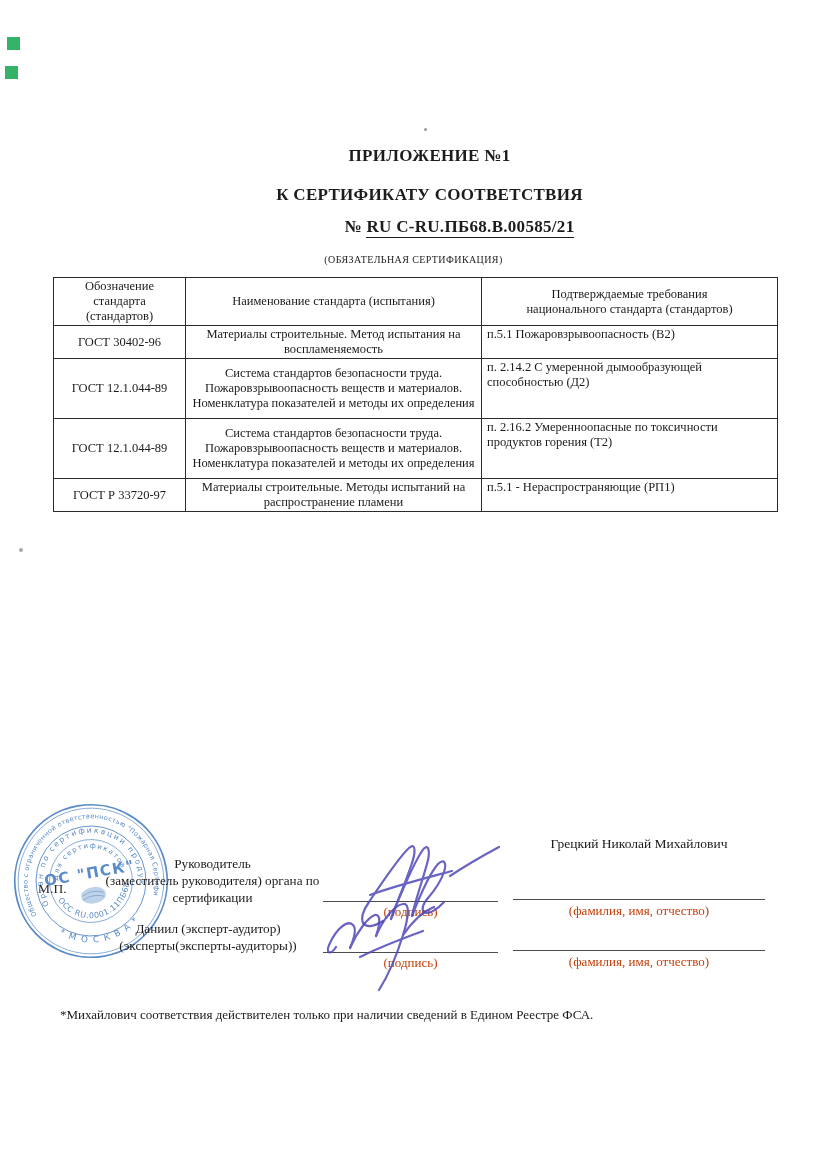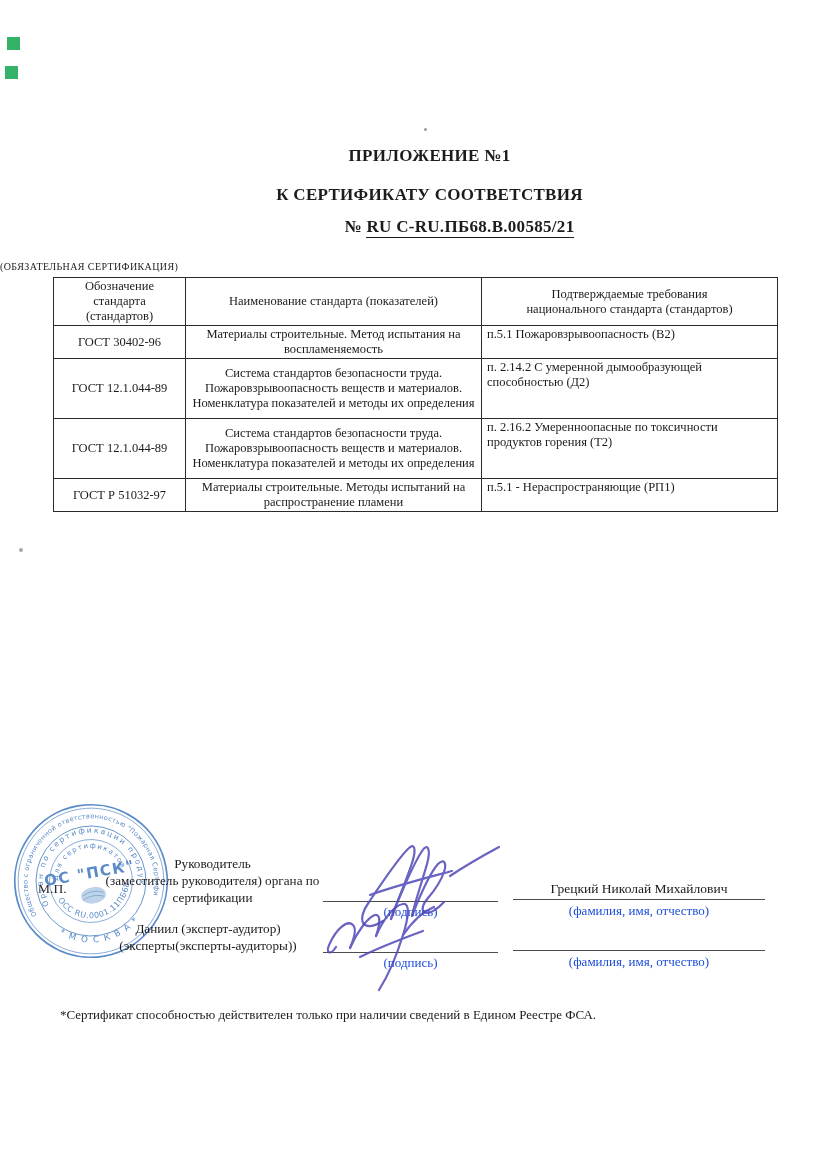--- a/index.html
+++ b/index.html
@@ -7,21 +7,21 @@
     position:relative; width:827px; height:1169px; background:#fff;
     font-family:"Liberation Serif","DejaVu Serif",serif; color:#1c1c1c;
     overflow:hidden; margin:0 auto;
   }
   
   .title { position:absolute; left:16px; width:827px; text-align:center; font-weight:bold; font-size:17px; letter-spacing:0.3px; }
   .t1 { top:146px; }
   .t2 { top:185px; }
   .t3 { top:217px;margin-left:30px; }
   .t3 .certnum { border-bottom:1.6px solid #1c1c1c; padding-bottom:1px; }
-  .subtitle { position:absolute; left:0; top:261px; width:827px; text-align:left; font-size:10px; letter-spacing:0.4px; font-weight:normal; }
+  .subtitle { position:absolute; left:0; top:254px; width:827px; text-align:center; font-size:10px; letter-spacing:0.4px; font-weight:normal; }
 
   
   .tbl-wrap { position:absolute; left:53px; top:277px; }
   table.std { border-collapse:collapse; table-layout:fixed; width:724px; font-size:12.5px; line-height:15px; color:#1b1b1b; }
   table.std td, table.std th { border:1px solid #2b2b2b; padding:1px 5px; font-weight:normal; }
   table.std th { text-align:center; vertical-align:middle; }
   td.c1 { text-align:center; vertical-align:middle; }
   td.c2 { text-align:center; vertical-align:middle;margin-left:36px; }
   td.c3 { text-align:left; vertical-align:top; padding-top:2px; }
   th span { display:block; }
@@ -31,28 +31,28 @@
   .role-head { position:absolute; left:105px; top:855px; width:215px; text-align:center; font-size:13.2px; line-height:17px; z-index:4; }
   .role-expert { position:absolute; left:108px; top:920px; width:200px; text-align:center; font-size:13.2px; line-height:17px; z-index:4; }
   .role-head span, .role-expert span { display:block; }
 
   .sigline { position:absolute; border-top:1.5px solid #4c4c4c; }
   .sig1-line { left:323px; top:901px; width:175px; }
   .sig2-line { left:323px; top:952px; width:175px; }
   .name1-line { left:513px; top:899px; width:252px; }
   .name2-line { left:513px; top:950px; width:252px; }
 
-  .caption { position:absolute; text-align:center; font-size:13px; color:#1d4ed8; }
+  .caption { position:absolute; text-align:center; font-size:13px; color:#c2410c; }
   .cap-sig1 { left:323px; top:904px; width:175px; }
   .cap-sig2 { left:323px; top:955px; width:175px; }
   .cap-name1 { left:513px; top:903px; width:252px; }
   .cap-name2 { left:513px; top:954px; width:252px; }
 
   .fio { position:absolute; text-align:center; font-size:13.5px; color:#1a1a1a; }
-  .fio1 { left:513px; top:881px; width:252px; }
+  .fio1 { left:513px; top:836px; width:252px; }
   .fio2 { left:513px; top:932px; width:252px; }
 
   .stamp-svg { position:absolute; left:9px; top:799px; z-index:3; opacity:0.92; }
   .sign-svg { position:absolute; left:300px; top:830px; z-index:6; }
 
   
   .footer { position:absolute; left:60px; top:1005px; width:700px; font-size:13px; line-height:20px; color:#1b1b1b; }
   .footer div { white-space:nowrap; }
 
   
@@ -87,21 +87,21 @@
           <col style="width:296px">
           <col style="width:296px">
         </colgroup>
       <tbody>
           <tr style="height:30px">
         <th>
           <span>Обозначение стандарта</span>
           <span>(стандартов)</span>
         </th>
         <th>
-          <span>Наименование стандарта (показателей)</span>
+          <span>Наименование стандарта (испытания)</span>
         </th>
         <th>
           <span>Подтверждаемые требования</span>
           <span>национального стандарта (стандартов)</span>
         </th>
       </tr>
       <tr style="height:31px">
         <td class="c1">ГОСТ 30402-96</td>
         <td class="c2">Материалы строительные. Метод испытания на воспламеняемость</td>
         <td class="c3">п.5.1 Пожаровзрывоопасность (В2)</td>
@@ -110,21 +110,21 @@
         <td class="c1">ГОСТ 12.1.044-89</td>
         <td class="c2">Система стандартов безопасности труда. Пожаровзрывоопасность веществ и материалов. Номенклатура показателей и методы их определения</td>
         <td class="c3">п. 2.14.2 С умеренной дымообразующей способностью (Д2)</td>
       </tr>
       <tr style="height:60px">
         <td class="c1">ГОСТ 12.1.044-89</td>
         <td class="c2">Система стандартов безопасности труда. Пожаровзрывоопасность веществ и материалов. Номенклатура показателей и методы их определения</td>
         <td class="c3">п. 2.16.2 Умеренноопасные по токсичности продуктов горения (Т2)</td>
       </tr>
       <tr style="height:32px">
-        <td class="c1">ГОСТ Р 51032-97</td>
+        <td class="c1">ГОСТ Р 33720-97</td>
         <td class="c2">Материалы строительные. Методы испытаний на распространение пламени</td>
         <td class="c3">п.5.1 - Нераспространяющие (РП1)</td>
       </tr>
     </tbody>
       </table>
   </div>
 
   <svg class="stamp-svg" width="164" height="164" viewBox="0 0 170 170">
     <g transform="rotate(-10 85 85)">
       <g fill="none" stroke="#4d82c3">
@@ -187,16 +187,16 @@
     <g fill="none" stroke="#4f48b8" stroke-width="2.2" stroke-linecap="round" opacity="0.85">
       <path d="M 336 947 C 330 956 325 953 330 943 C 336 930 347 919 353 925 C 357 929 353 941 350 948"></path>
       <path d="M 350 948 C 357 932 368 917 375 915 C 381 914 380 924 376 936"></path>
       <path d="M 376 936 C 383 919 395 905 403 904 C 410 903 409 916 403 935 C 395 961 386 979 379 990"></path>
       <path d="M 360 957 C 380 947 404 938 423 931"></path>
       <path d="M 403 935 C 412 922 424 911 434 907"></path>
     </g>
   </svg>
 
   <div class="footer">
-    <div>*Сертификат способностью действителен только при наличии сведений в Едином Реестре ФСА.</div>
+    <div>*Михайлович соответствия действителен только при наличии сведений в Едином Реестре ФСА.</div>
   </div>
 
 </div>
 
 </body></html>

